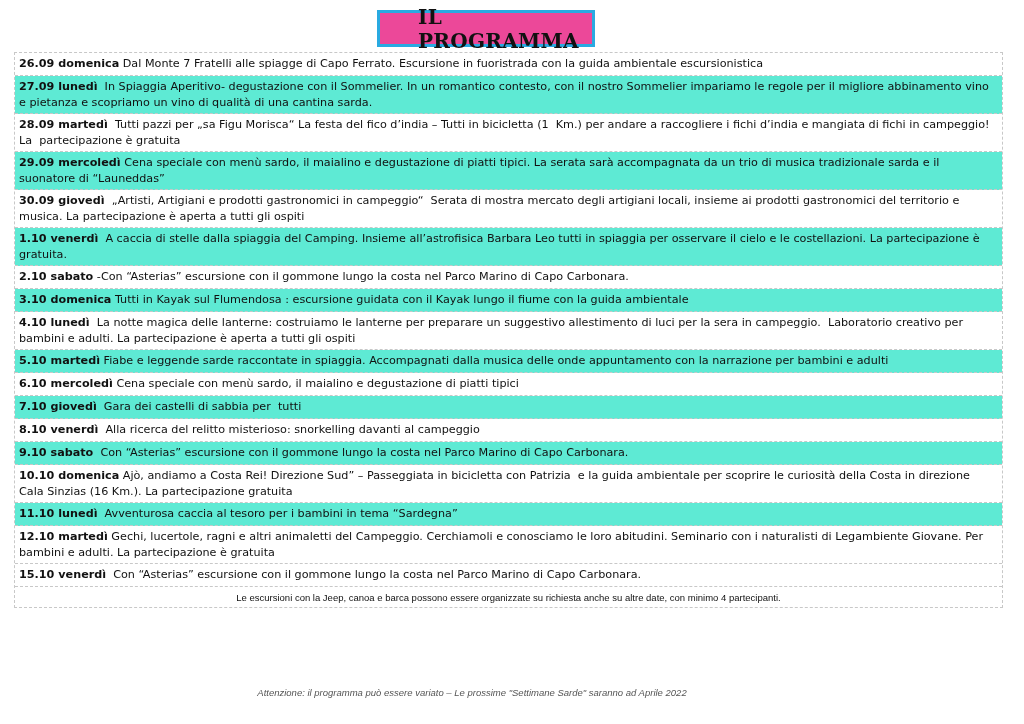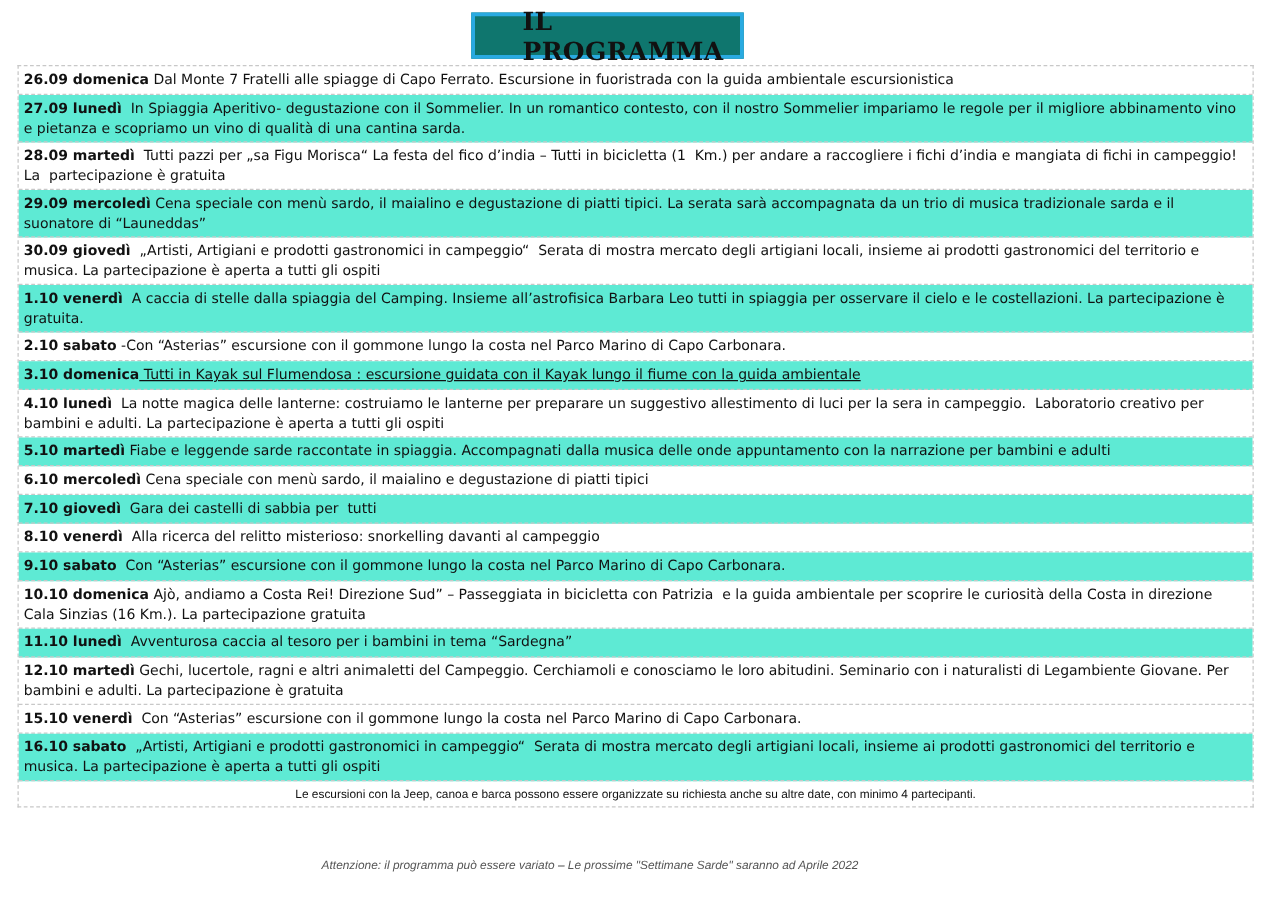--- a/index.html
+++ b/index.html
@@ -1,19 +1,19 @@
 <!DOCTYPE html>
 <html><head>
 <meta charset="utf-8">
 <style>
   html, body { margin: 0; padding: 0; background: #ffffff; }
   body { width: 1024px; height: 724px; position: relative; overflow: hidden;
          font-family: "DejaVu Sans", sans-serif; color: #111; }
   .title-box { position: absolute; left: 377px; top: 10px; width: 218px; height: 37px;
-               border: 3px solid #29aae1; box-sizing: border-box; background: #0f766e;
+               border: 3px solid #29aae1; box-sizing: border-box; background: #ec4899;
                display: flex; align-items: center; justify-content: center; z-index: 2; padding-left: 38px; }
   .title-box h1 { margin: 0; font-family: "DejaVu Serif", serif; font-weight: bold;
                   font-size: 20px; letter-spacing: 0.3px; color: #111; }
   .table { position: absolute; left: 14px; top: 52px; width: 989px;
            border: 1px dashed #c8c8c8; box-sizing: border-box; }
   .row { box-sizing: border-box; border-bottom: 1px dashed #c8c8c8;
          padding: 3px 4px 3px 4px; font-size: 11.2px; line-height: 16px; }
   .row.blue { background: #5eead4; }
   .row b { font-weight: bold; }
   .row.h1 { height: 23px; }
@@ -33,29 +33,28 @@
 
 <div class="table" id="events-table">
   <div id="rows">
       <div class="row h1"><b>26.09 domenica</b><span style="white-space: pre-wrap;"> Dal Monte 7 Fratelli alle spiagge di Capo Ferrato. Escursione in fuoristrada con la guida ambientale escursionistica</span></div>
       <div class="row blue h2"><b>27.09 lunedì</b><span style="white-space: pre-wrap;">  In Spiaggia Aperitivo- degustazione con il Sommelier. In un romantico contesto, con il nostro Sommelier impariamo le regole per il migliore abbinamento vino e pietanza e scopriamo un vino di qualità di una cantina sarda.</span></div>
       <div class="row h2"><b>28.09 martedì</b><span style="white-space: pre-wrap;">  Tutti pazzi per „sa Figu Morisca“ La festa del fico d’india – Tutti in bicicletta (1  Km.) per andare a raccogliere i fichi d’india e mangiata di fichi in campeggio! La  partecipazione è gratuita</span></div>
       <div class="row blue h2"><b>29.09 mercoledì</b><span style="white-space: pre-wrap;"> Cena speciale con menù sardo, il maialino e degustazione di piatti tipici. La serata sarà accompagnata da un trio di musica tradizionale sarda e il suonatore di “Launeddas”</span></div>
       <div class="row h2"><b>30.09  giovedì</b><span style="white-space: pre-wrap;">  „Artisti, Artigiani e prodotti gastronomici in campeggio“  Serata di mostra mercato degli artigiani locali, insieme ai prodotti gastronomici del territorio e musica. La partecipazione è aperta a tutti gli ospiti</span></div>
       <div class="row blue h2"><b>1.10  venerdì</b><span style="white-space: pre-wrap;">  A caccia di stelle dalla spiaggia del Camping. Insieme all’astrofisica Barbara Leo tutti in spiaggia per osservare il cielo e le costellazioni. La partecipazione è gratuita.</span></div>
       <div class="row h1"><b>2.10 sabato</b><span style="white-space: pre-wrap;"> -Con “Asterias” escursione con il gommone lungo la costa nel Parco Marino di Capo Carbonara.</span></div>
-      <div class="row blue h1"><b>3.10 domenica</b><span style="white-space: pre-wrap; text-decoration: underline;"> Tutti in Kayak sul Flumendosa : escursione guidata con il Kayak lungo il fiume con la guida ambientale</span></div>
+      <div class="row blue h1"><b>3.10 domenica</b><span style="white-space: pre-wrap;"> Tutti in Kayak sul Flumendosa : escursione guidata con il Kayak lungo il fiume con la guida ambientale</span></div>
       <div class="row h2"><b>4.10 lunedì</b><span style="white-space: pre-wrap;">  La notte magica delle lanterne: costruiamo le lanterne per preparare un suggestivo allestimento di luci per la sera in campeggio.  Laboratorio creativo per bambini e adulti. La partecipazione è aperta a tutti gli ospiti</span></div>
       <div class="row blue h1"><b>5.10 martedì</b><span style="white-space: pre-wrap;"> Fiabe e leggende sarde raccontate in spiaggia. Accompagnati dalla musica delle onde appuntamento con la narrazione per bambini e adulti</span></div>
       <div class="row h1"><b>6.10 mercoledì</b><span style="white-space: pre-wrap;"> Cena speciale con menù sardo, il maialino e degustazione di piatti tipici</span></div>
       <div class="row blue h1"><b>7.10  giovedì</b><span style="white-space: pre-wrap;">  Gara dei castelli di sabbia per  tutti</span></div>
       <div class="row h1"><b>8.10  venerdì</b><span style="white-space: pre-wrap;">  Alla ricerca del relitto misterioso: snorkelling davanti al campeggio</span></div>
       <div class="row blue h1"><b>9.10  sabato</b><span style="white-space: pre-wrap;">  Con “Asterias” escursione con il gommone lungo la costa nel Parco Marino di Capo Carbonara.</span></div>
       <div class="row h2"><b>10.10  domenica</b><span style="white-space: pre-wrap;"> Ajò, andiamo a Costa Rei! Direzione Sud” – Passeggiata in bicicletta con Patrizia  e la guida ambientale per scoprire le curiosità della Costa in direzione Cala Sinzias (16 Km.). La partecipazione gratuita</span></div>
       <div class="row blue h1"><b>11.10 lunedì</b><span style="white-space: pre-wrap;">  Avventurosa caccia al tesoro per i bambini in tema “Sardegna”</span></div>
       <div class="row h2"><b>12.10 martedì</b><span style="white-space: pre-wrap; margin-top: 40px;"> Gechi, lucertole, ragni e altri animaletti del Campeggio. Cerchiamoli e conosciamo le loro abitudini. Seminario con i naturalisti di Legambiente Giovane. Per bambini e adulti. La partecipazione è gratuita</span></div>
       <div class="row h1"><b>15.10 venerdì</b><span style="white-space: pre-wrap;">  Con “Asterias” escursione con il gommone lungo la costa nel Parco Marino di Capo Carbonara.</span></div>
-      <div class="row blue h2"><b>16.10 sabato</b><span style="white-space: pre-wrap;">  „Artisti, Artigiani e prodotti gastronomici in campeggio“  Serata di mostra mercato degli artigiani locali, insieme ai prodotti gastronomici del territorio e musica. La partecipazione è aperta a tutti gli ospiti</span></div>
     </div>
   <div class="row note">Le escursioni con la Jeep, canoa e barca  possono essere organizzate su richiesta anche su altre date, con minimo 4 partecipanti.</div>
 </div>
 
 <div class="footer">Attenzione: il programma può essere variato – Le prossime  "Settimane Sarde" saranno ad Aprile 2022</div>
 
 </body></html>

